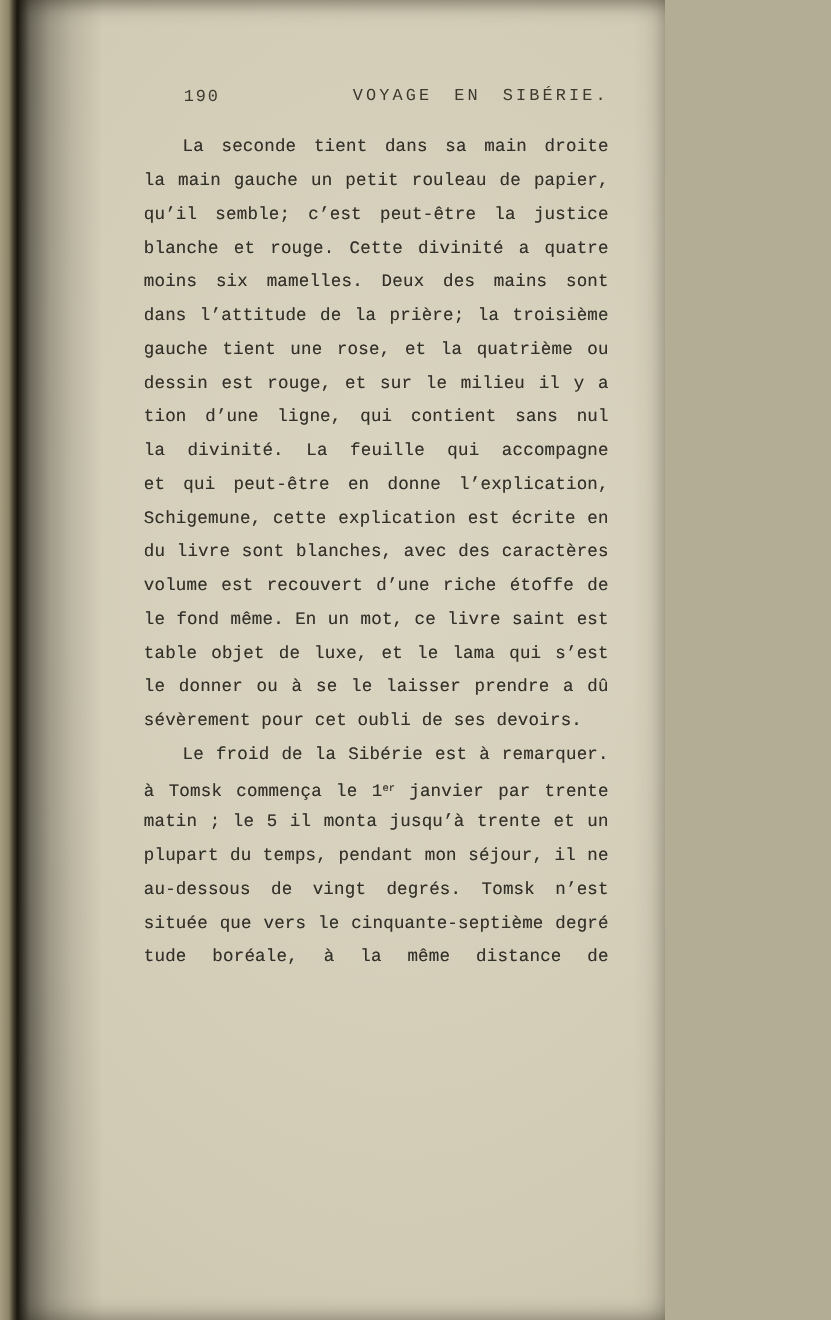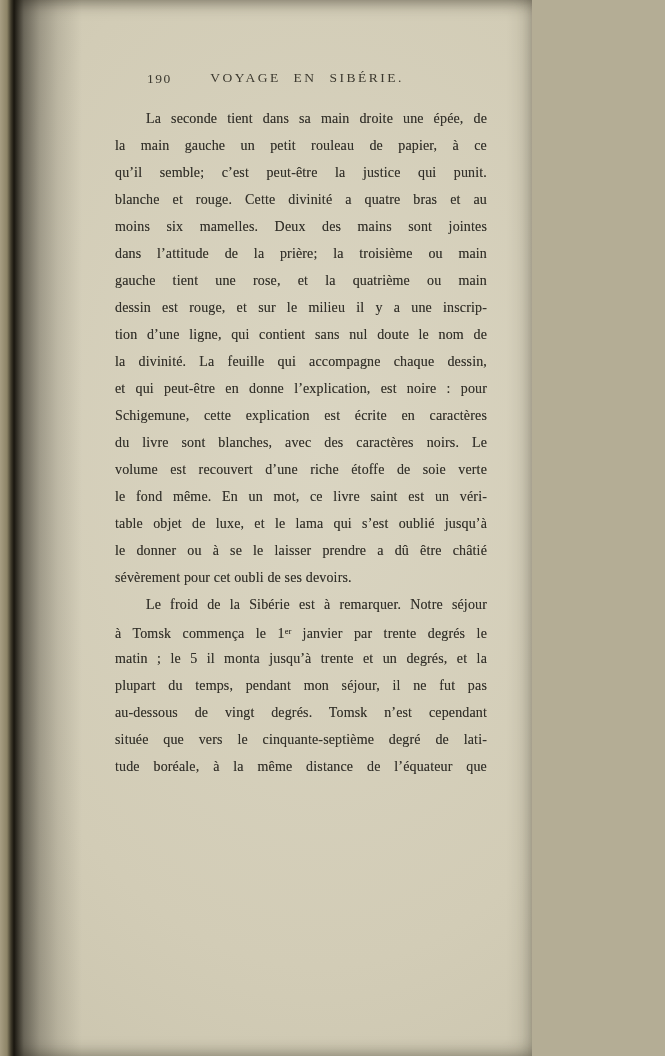--- a/index.html
+++ b/index.html
@@ -8,41 +8,42 @@
     background: #b4ad95;
     font-family: "Liberation Serif", "DejaVu Serif", serif;
   }
   .scan {
     position: relative; width: 532px; height: 1056px;
     background: radial-gradient(ellipse 120% 90% at 60% 42%,
                 #dad5c2 0%, var(--paper, #d0cab4) 55%, #c5bfa8 100%);
     box-shadow: inset 0 12px 16px -10px rgba(35,30,18,.5),
                 inset 0 -12px 16px -10px rgba(35,30,18,.38),
                 inset -14px 0 22px -12px rgba(35,30,18,.32);
+    font-family: Liberation Mono, monospace;
   }
   .binding {
     position: absolute; left: 0; top: 0; bottom: 0; width: 82px;
     background: linear-gradient(90deg,
       #a89e83 0px, #8d8467 7px, #3f3a2b 11px, #19160f 14px,
       rgba(25,22,16,.55) 24px, rgba(25,22,16,.28) 40px,
       rgba(25,22,16,.12) 58px, rgba(25,22,16,0) 82px);
   }
   .page {
     position: relative;
     padding: 70px 45px 0 115px;
     color: var(--ink, #33302a);
   }
   .header {
     position: relative; height: 22px; margin-bottom: 13px;
     font-size: 13.5px; color: #3c392f;
   }
   .pagenum { position: absolute; left: 32px; top: 1px; letter-spacing: 1.5px; }
   .title {
     position: absolute; left: 12px; right: 0; top: 0;
-    text-align: center; letter-spacing: 2.5px; word-spacing: 7px;
+    text-align: right; letter-spacing: 2.5px; word-spacing: 7px;
   }
   .text {
     font-size: 14px; line-height: 27px; letter-spacing: .15px;
     text-shadow: 0 0 .4px rgba(40,35,25,.45);
   }
   .line {
     height: 27px; overflow: hidden;
     text-align: justify; text-align-last: justify;
   }
   .line.indent { text-indent: 31px; }

